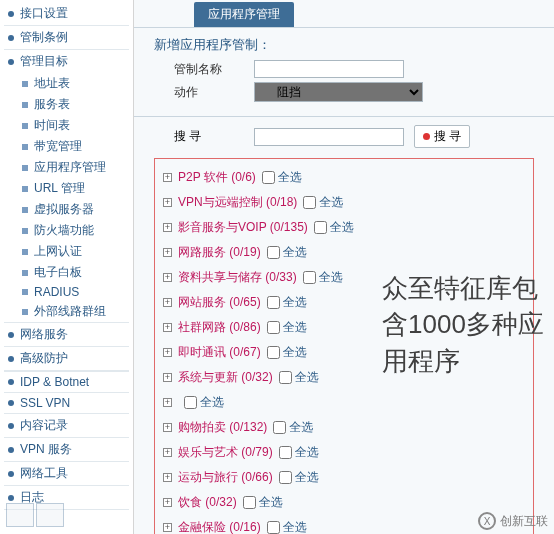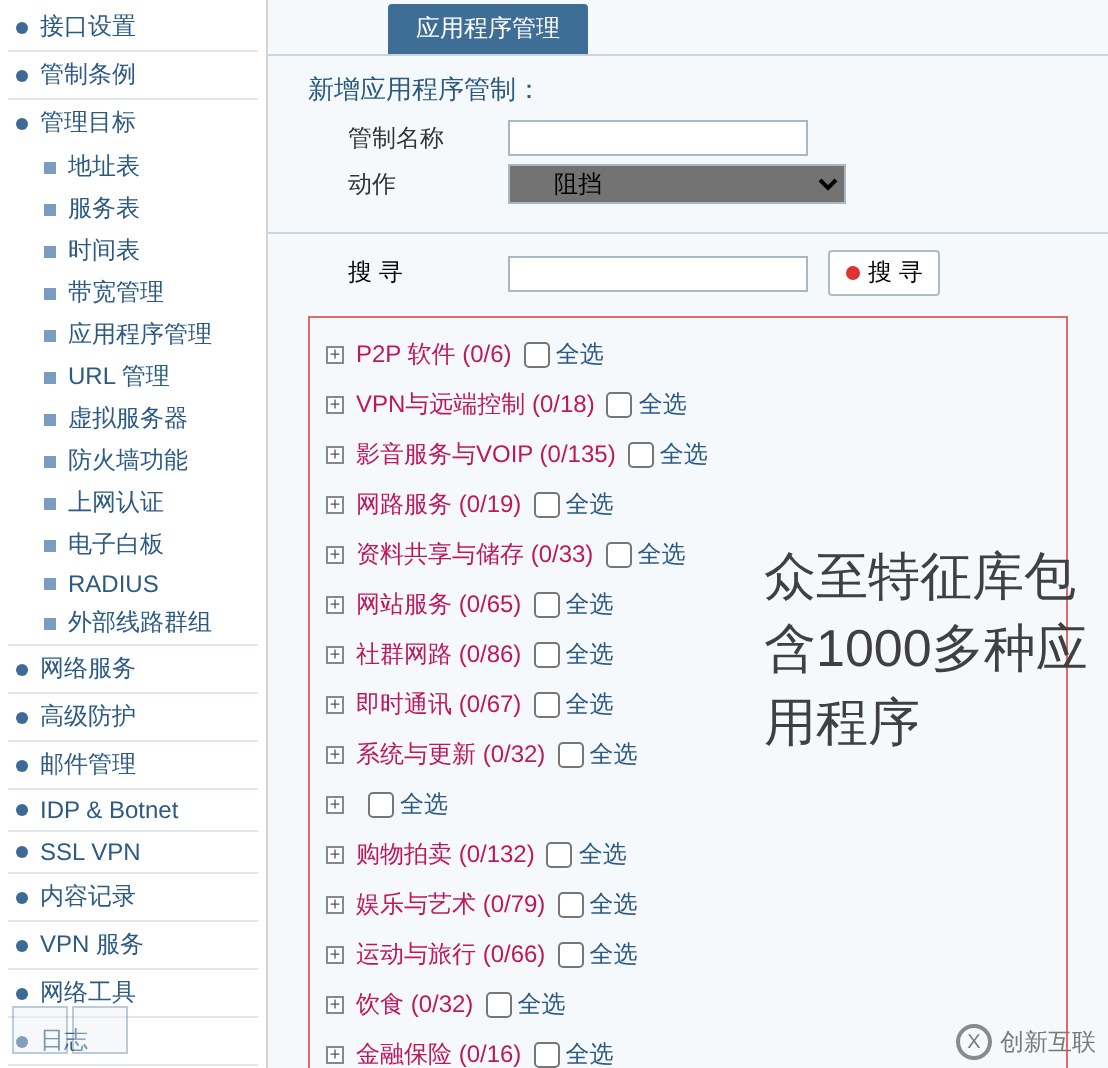--- a/index.html
+++ b/index.html
@@ -125,24 +125,20 @@
     <div class="side-item">
         <div class="dot"></div>
         <span>网络服务</span>
       </div>
     <div class="side-separator"></div>
     <div class="side-item">
         <div class="dot"></div>
         <span>高级防护</span>
       </div>
     <div class="side-separator"></div>
-    <div class="side-item">
-        <div class="dot"></div>
-        <span>邮件管理</span>
-      </div>
     <div class="side-separator"></div>
     <div class="side-item">
         <div class="dot"></div>
         <span>IDP &amp; Botnet</span>
       </div>
     <div class="side-separator"></div>
     <div class="side-item">
         <div class="dot"></div>
         <span>SSL VPN</span>
       </div>

